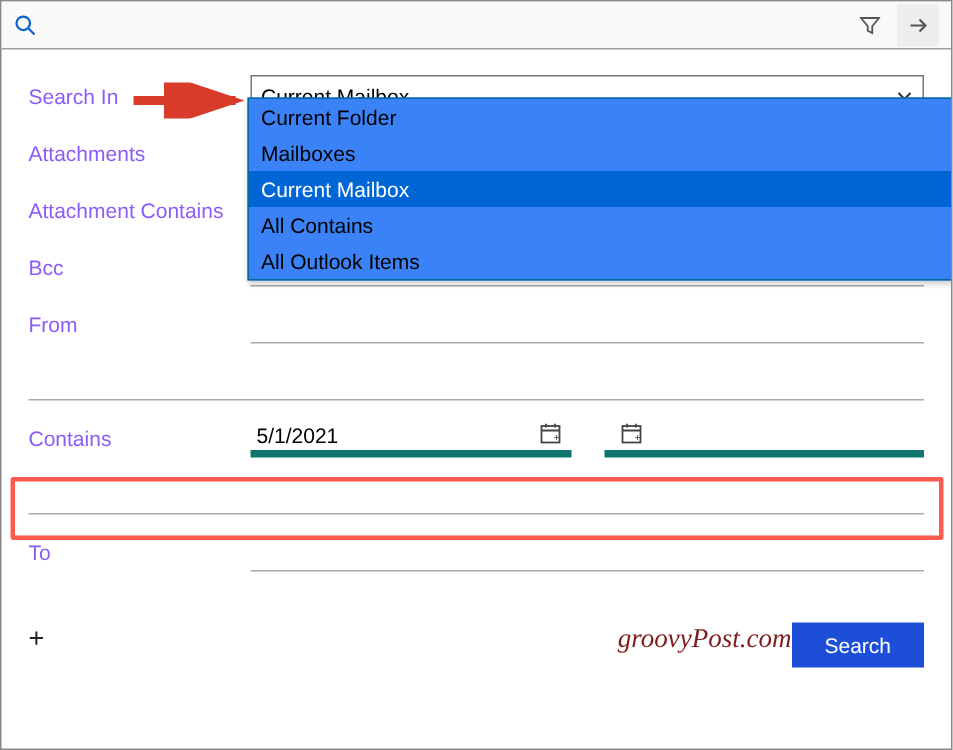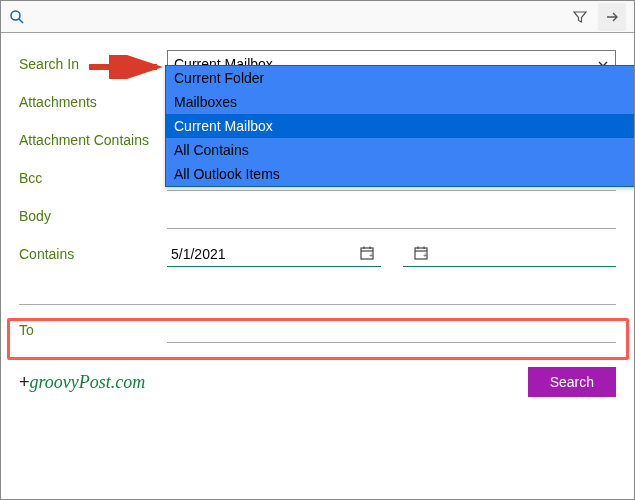--- a/index.html
+++ b/index.html
@@ -5,38 +5,38 @@
 * { box-sizing: border-box; margin: 0; padding: 0; font-family: 'Segoe UI', Tahoma, sans-serif; }
 body { background: #fff; width: 635px; height: 500px; position: relative; border: 1px solid #888; }
 .top-bar { height: 32px; border-bottom: 1px solid #a0a0a0; display: flex; align-items: center; padding: 0 8px; background: #f9f9f9; }
 .search-icon { color: #0066cc; margin-right: 8px; }
 .search-input-area { flex: 1; height: 24px; border: none; background: transparent; outline: none; }
 .top-right { display: flex; gap: 4px; align-items: center; }
 .icon-btn { width: 28px; height: 28px; display: flex; align-items: center; justify-content: center; color: #555; cursor: pointer; }
 .icon-btn.go { background: #eee; }
 .content { padding: 12px 18px 14px 18px; position: relative; }
 .row { display: flex; align-items: center; min-height: 38px; position: relative; }
-.label { width: 148px; font-size: 14px; color: #4d7c0f; }
+.label { width: 148px; font-size: 14px; color: #8b5cf6; }
 .field { flex: 1; border-bottom: 1px solid #aaa; height: 26px; font-size: 14px; color: #333; display: flex; align-items: center; padding: 2px 4px; }
 .dropdown-field { flex: 1; border: 1px solid #777; height: 28px; display: flex; align-items: center; padding: 2px 6px; font-size: 14px; background: #fff; }
 .dropdown-field .chev { margin-left: auto; color: #333; }
 .dropdown-list { position: absolute; left: 164px; top: 64px; width: 508px; border: 1px solid #0369a1; background: #3b82f6; z-index: 10; box-shadow: 0 2px 4px rgba(0,0,0,0.2); }
 .dropdown-item { padding: 4px 8px; font-size: 14px; cursor: pointer; }
 .dropdown-item.selected { background: #0066d6; color: #fff; }
 .arrow-annot { position: absolute; left: 86px; top: 54px; pointer-events: none; }
 .red-box { position: absolute; border: 3px solid #ff5a4f; border-radius: 2px; left: 6px; top: 317px; width: 622px; height: 42px; pointer-events: none; }
-.date-field { flex: 1; border-bottom: 1px solid #0f766e; height: 26px; display: flex; align-items: center; padding: 2px 4px; font-size: 14px; }
+.date-field { flex: 1; border-bottom: 5px solid #0f766e; height: 26px; display: flex; align-items: center; padding: 2px 4px; font-size: 14px; }
 .date-field span.val { flex: 1; }
 .cal-icon { width: 18px; height: 18px; color: #444; margin-left: 6px; }
 .date-gap { width: 22px; }
 .bottom-row { display: flex; align-items: center; margin-top: 18px; }
 .add-more { display: flex; align-items: center; gap: 8px; font-size: 15px; color: #222; cursor: pointer; }
 .plus { font-size: 18px; font-weight: 400; }
-.watermark { flex: 1; text-align: left; color: #15803d; font-style: italic; font-family: Georgia, serif; font-size: 18px; }
-.search-btn { background: #a21caf; color: #fff; border: none; padding: 7px 22px; font-size: 14px; cursor: pointer; }
+.watermark { flex: 1; text-align: right; color: #7f1d1d; font-style: italic; font-family: Georgia, serif; font-size: 18px; }
+.search-btn { background: #1d4ed8; color: #fff; border: none; padding: 7px 22px; font-size: 14px; cursor: pointer; margin-top: 10px; }
 svg { display: block; }
 </style>
 </head>
 <body>
 
 <div class="top-bar">
   <span class="search-icon">
     <svg width="16" height="16" viewBox="0 0 16 16">
         <circle cx="6.5" cy="6.5" r="4.5" fill="none" stroke="#0a63c9" stroke-width="1.5"></circle>
         <line x1="10" y1="10" x2="14" y2="14" stroke="#0a63c9" stroke-width="1.5"></line>
@@ -80,23 +80,26 @@
     <div class="label">Attachment Contains</div>
     <div class="field"></div>
   </div>
 
   <div class="row">
     <div class="label">Bcc</div>
     <div class="field"></div>
   </div>
 
 
+  <div class="row">
+    <div class="label">From</div>
+    <div class="field"></div>
+  </div>
 
   <div class="row">
-    <div class="label">Body</div>
     <div class="field"></div>
   </div>
 
   <div class="row">
     <div class="label">Contains</div>
     <div class="date-field">
       <span class="val">5/1/2021</span>
       <span class="cal-icon">
         <svg width="16" height="16" viewBox="0 0 16 16">
             <rect x="2" y="3" width="12" height="11" fill="none" stroke="#444" stroke-width="1.2"></rect>

